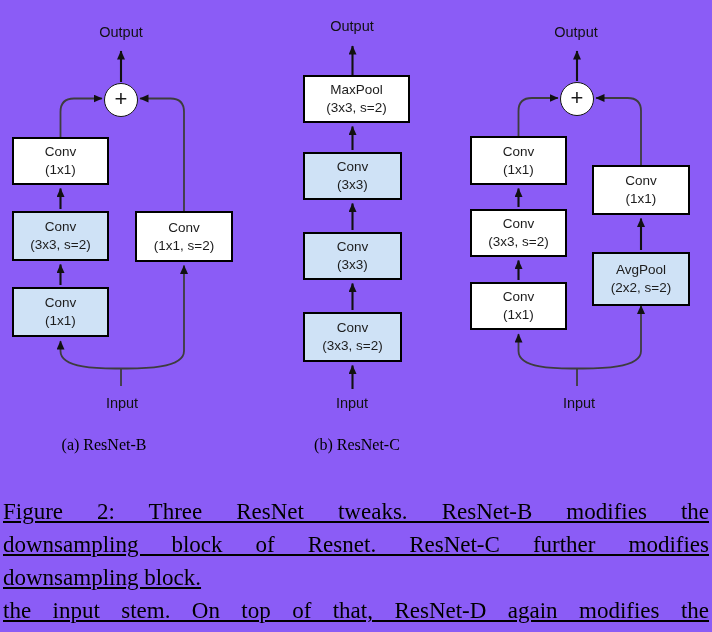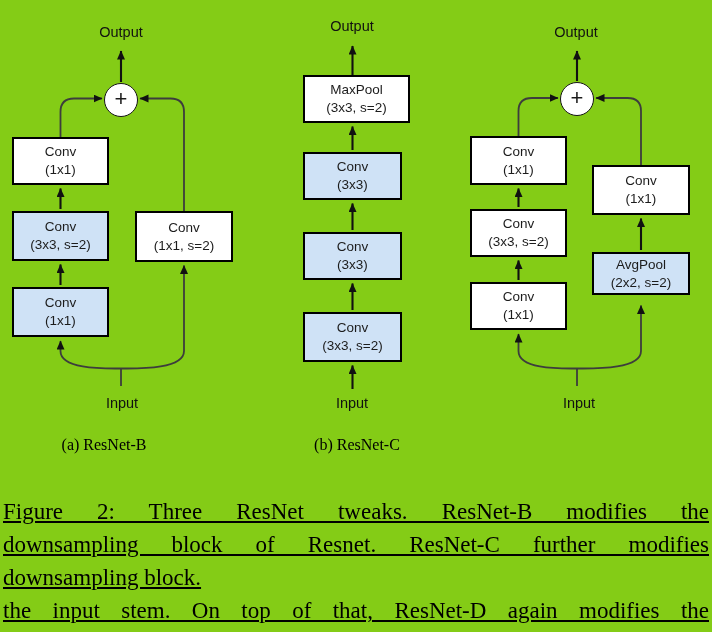--- a/index.html
+++ b/index.html
@@ -1,16 +1,16 @@
 <!DOCTYPE html>
 <html style="--highlight-fill: #cfe2f6; --box-border: #000000; --arrow: #111111; --connector: #3d3d3d;"><head>
 <meta charset="utf-8">
 <style>
   html,body{margin:0;padding:0;background:#fff;}
-  .stage{position:relative;width:712px;height:632px;background:#84cc16;overflow:hidden;
+  .stage{position:relative;width:712px;height:632px;background:#8b5cf6;overflow:hidden;
          font-family:"Liberation Sans",sans-serif;}
   svg.wires{position:absolute;left:0;top:0;}
   .box{position:absolute;box-sizing:border-box;border:2.5px solid var(--box-border,#000);
        background:#fff;display:flex;flex-direction:column;align-items:center;justify-content:center;
        font-size:13.5px;line-height:1.3;color:#1c1c1c;text-align:center;}
   .box[data-hl="true"]{background:var(--highlight-fill,#cfe2f6);}
   .iolabel{position:absolute;width:80px;text-align:center;font-size:14.5px;color:#111;}
   .plus-circle{position:absolute;width:34px;height:34px;border:1.7px solid #151515;border-radius:50%;
        background:#fff;display:flex;align-items:center;justify-content:center;
        font-size:22px;color:#1b1b1b;line-height:1;padding-bottom:2px;box-sizing:border-box;}
@@ -123,21 +123,21 @@
     <span>(3x3, s=2)</span>
   </div>
   <div class="box" style="left:470px;top:282px;width:97px;height:48px" data-hl="false">
     <span>Conv</span>
     <span>(1x1)</span>
   </div>
   <div class="box" style="left:592px;top:165px;width:98px;height:50px" data-hl="false">
     <span>Conv</span>
     <span>(1x1)</span>
   </div>
-  <div class="box" style="left:592px;top:252px;width:98px;height:43px" data-hl="true">
+  <div class="box" style="left:592px;top:252px;width:98px;height:54px" data-hl="true">
     <span>AvgPool</span>
     <span>(2x2, s=2)</span>
   </div>
   <div class="iolabel" style="left:539px;top:395px">Input</div>
 
   <div class="figcap">
     <div class="line">Figure 2: Three ResNet tweaks. ResNet-B modifies the</div>
     <div class="line">downsampling block of Resnet. ResNet-C further modifies</div>
     <div class="line last">downsampling block.</div>
     <div class="line">the input stem. On top of that, ResNet-D again modifies the</div>

